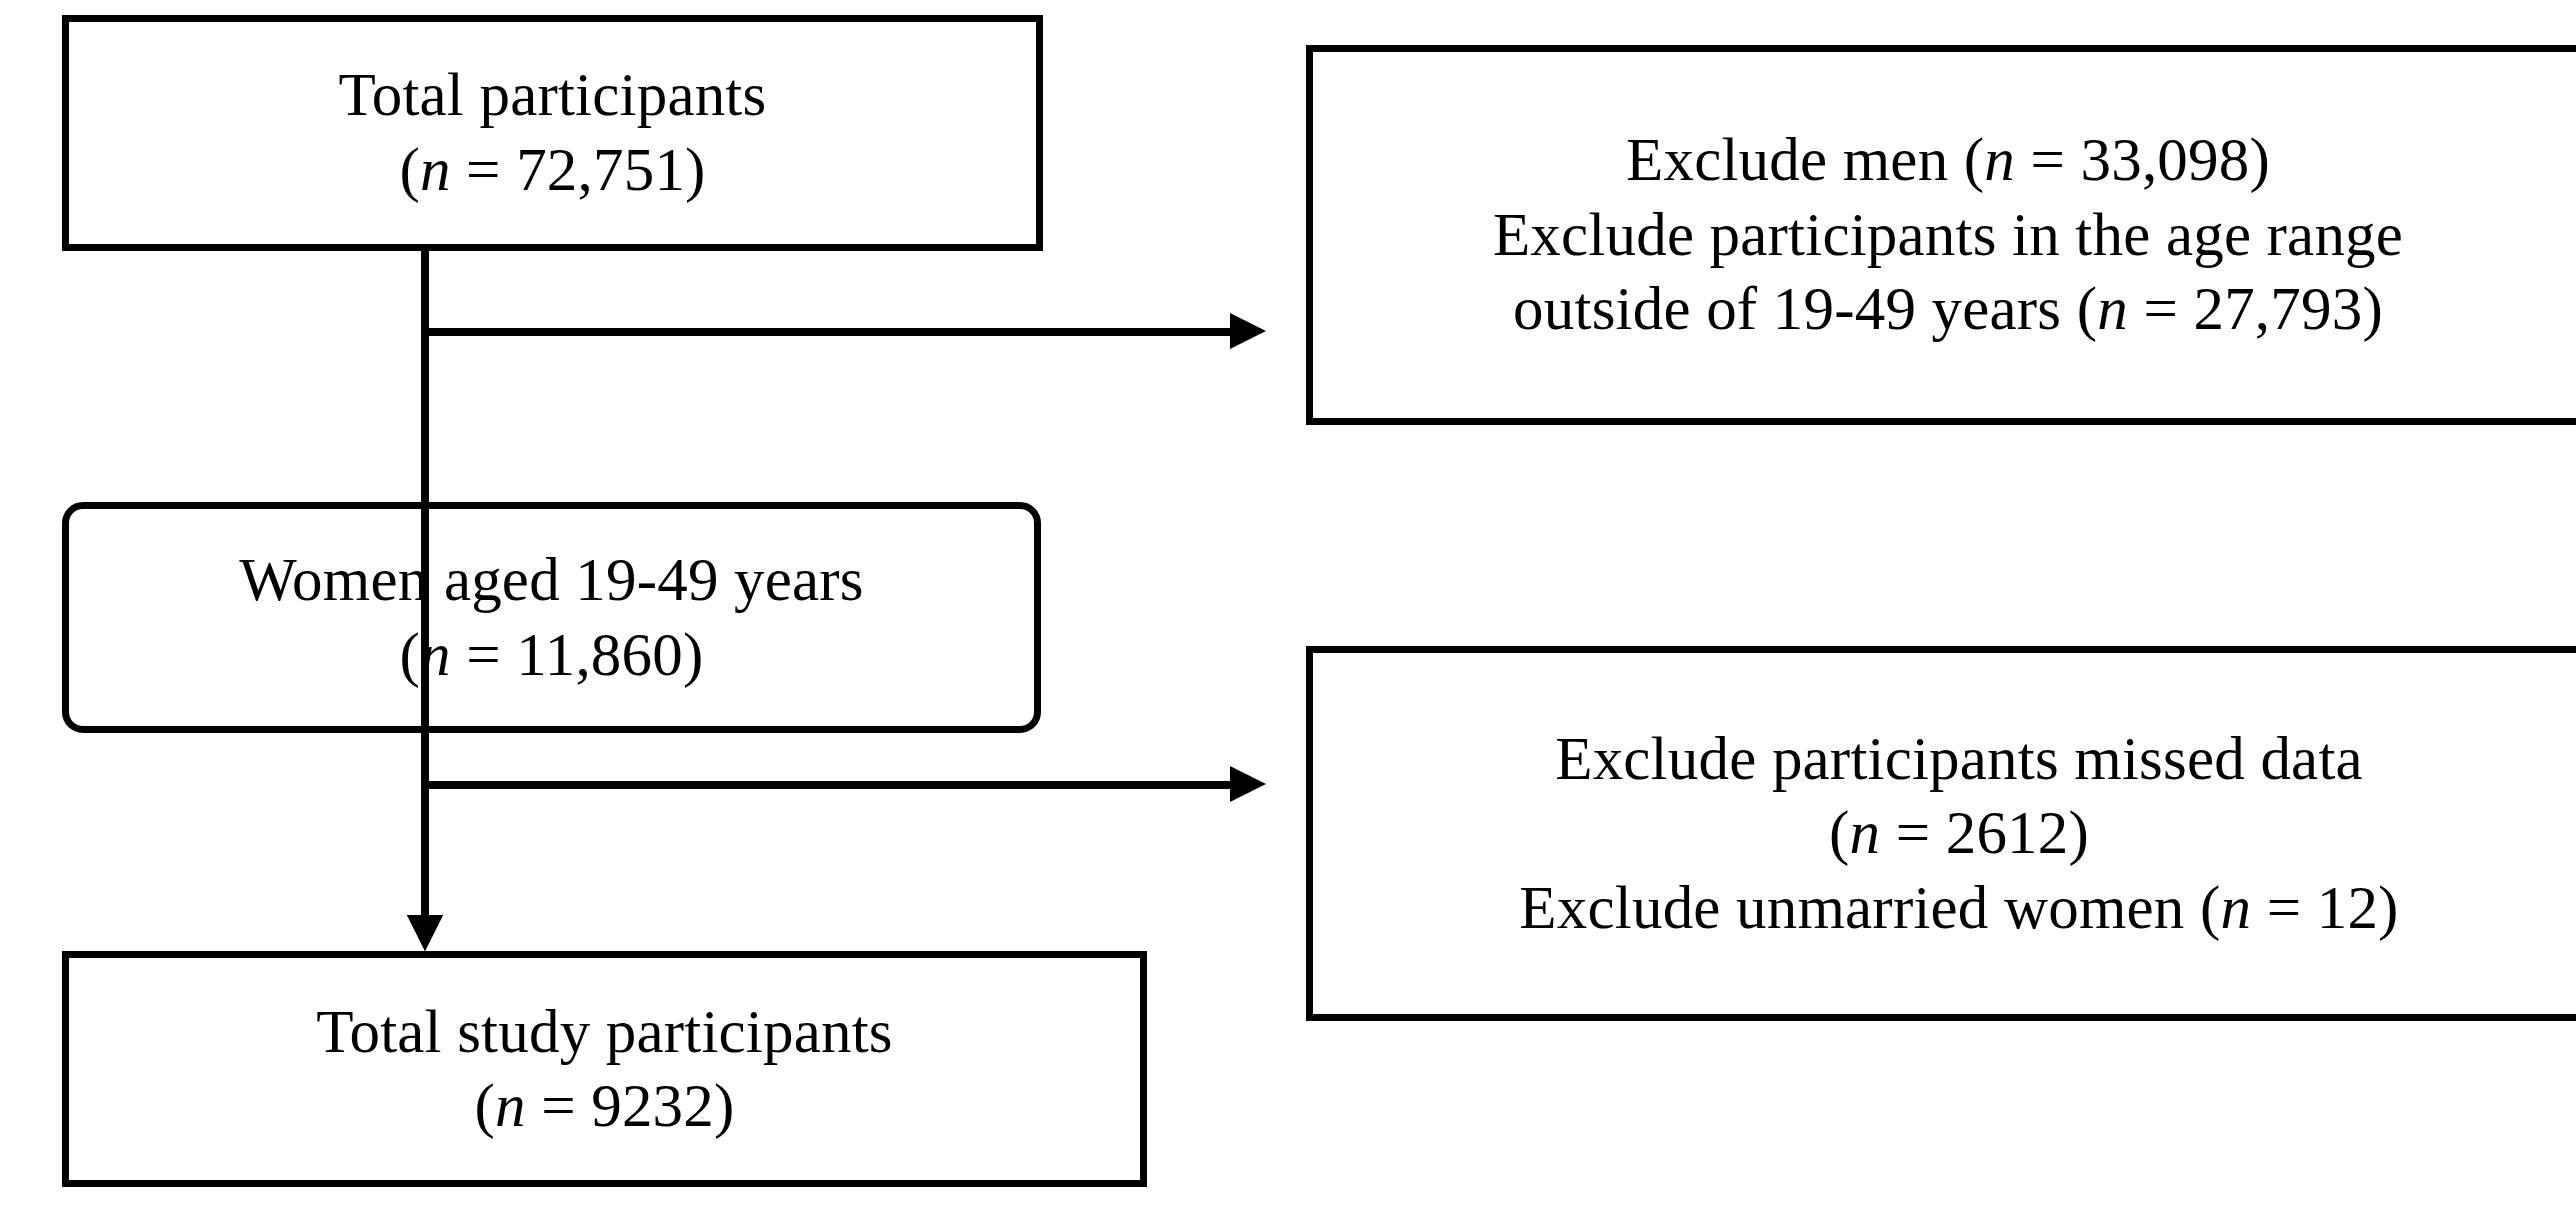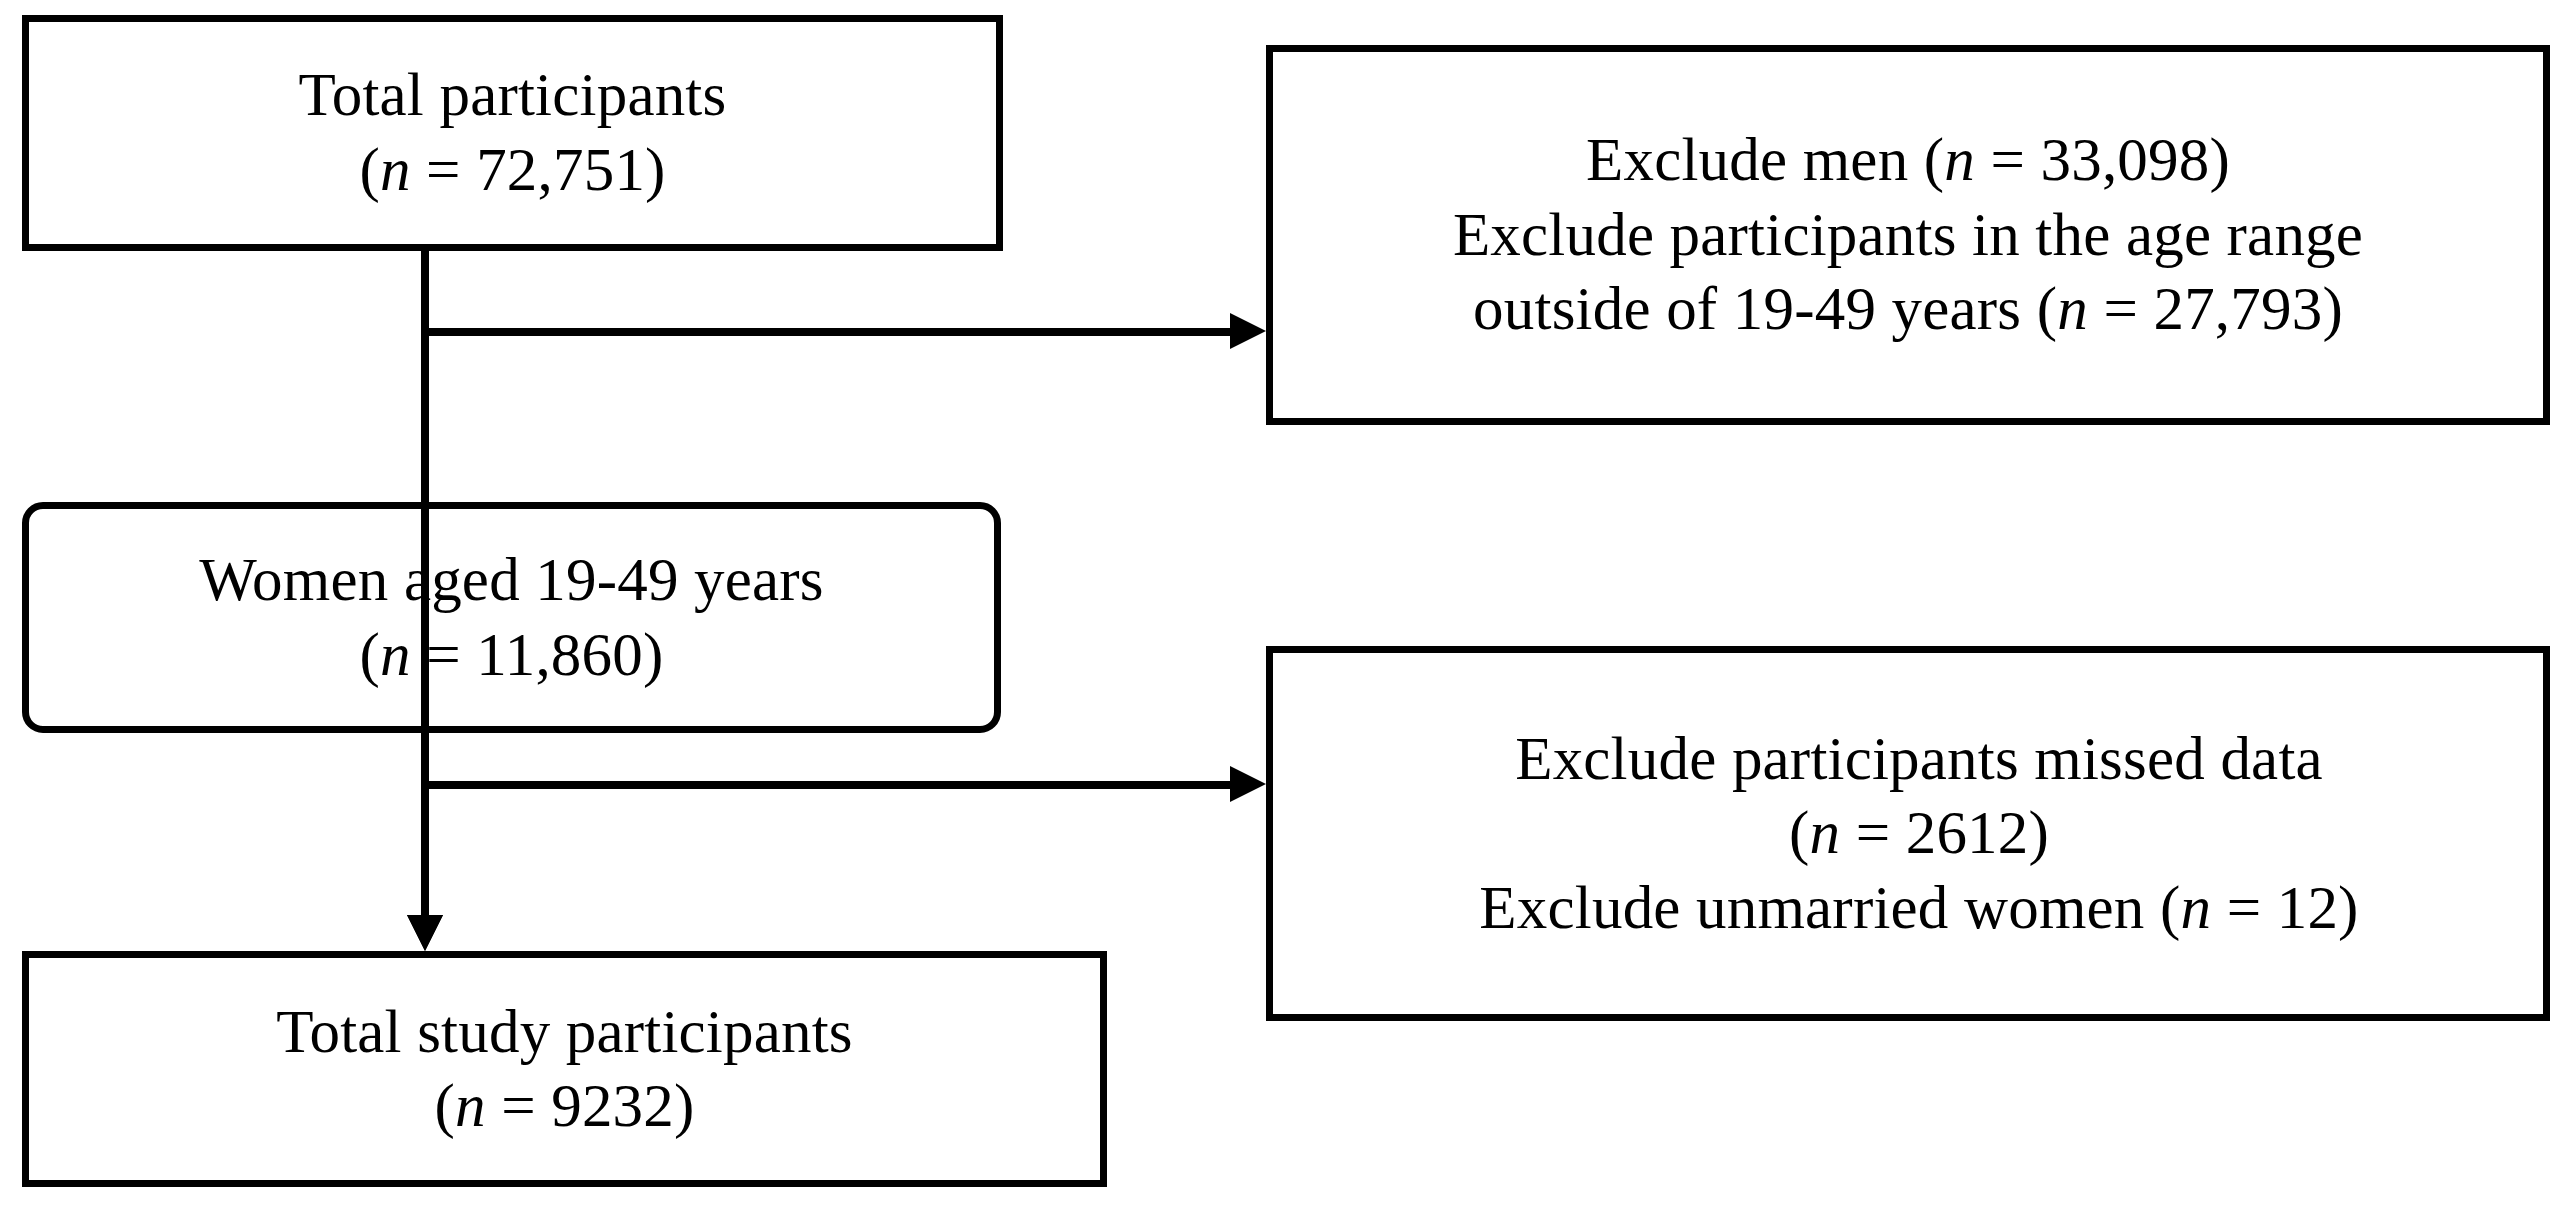--- a/index.html
+++ b/index.html
@@ -22,20 +22,21 @@
     position: absolute;
     box-sizing: border-box;
     border: 7.3px solid #000000;
     background: #ffffff;
     display: flex;
     flex-direction: column;
     align-items: center;
     justify-content: center;
     text-align: center;
     color: #000000;
+    margin-left: 40px;
   }
   .node-line {
     display: block;
     white-space: nowrap;
     font-size: 61px;
     line-height: 1.22;
     letter-spacing: 0.2px;
   }
   .node-line .ital-n {
     font-style: italic;

